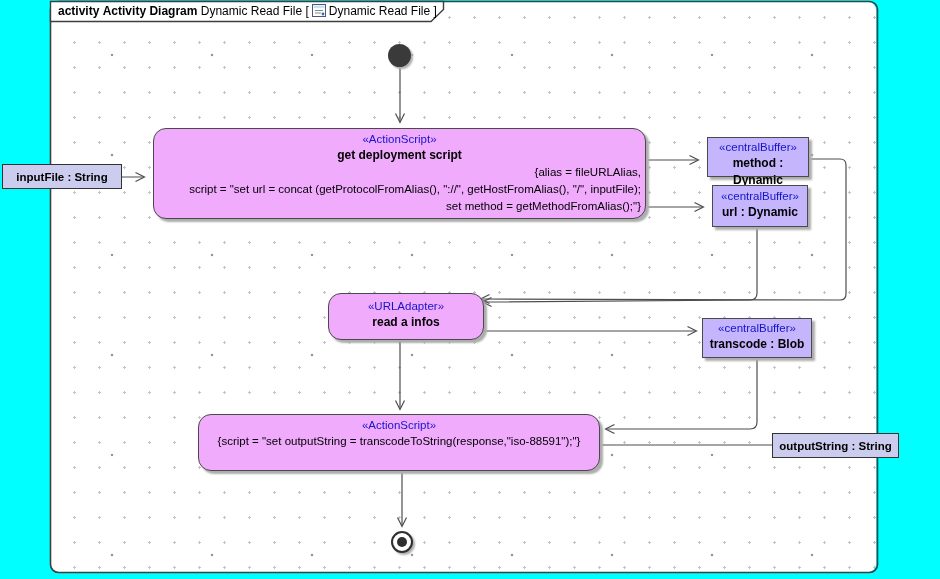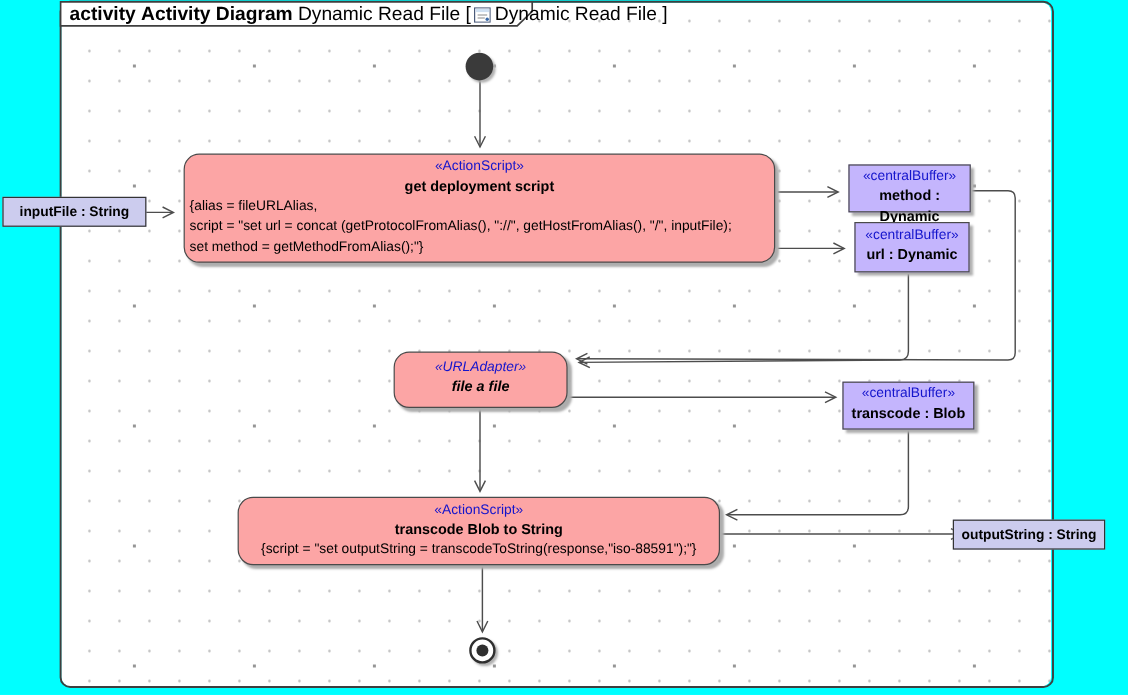--- a/index.html
+++ b/index.html
@@ -6,30 +6,30 @@
     font-family:"Liberation Sans",sans-serif;}
   #stage{position:relative;width:940px;height:579px;}
   .grid{position:absolute;left:51px;top:2px;width:825px;height:570px;background-color:#ffffff;
     border-radius:8px;
     background-image:
       radial-gradient(circle,#c4c4c4 1px,transparent 1.2px),
       radial-gradient(circle,#959595 1.4px,transparent 1.6px);
     background-size:25px 25px,100px 100px;
     background-position:11px 3px,11px 3px;}
   svg.layer{position:absolute;left:0;top:0;width:940px;height:579px;pointer-events:none;}
-  .tabtext{position:absolute;left:58px;top:4px;height:15px;font-size:16px;color:#000;white-space:nowrap;}
+  .tabtext{position:absolute;left:58px;top:4px;height:15px;font-size:12px;color:#000;white-space:nowrap;}
   .tabtext .b{font-weight:bold;}
   .tabtext .icon{display:inline-block;vertical-align:-2px;margin:0 3px;}
-  .node{position:absolute;background:#fca5a5;border:1.5px solid #4a4a4a;
+  .node{position:absolute;background:#f0abfc;border:1.5px solid #4a4a4a;
     box-shadow:3px 3px 2px #adadad;box-sizing:border-box;color:#000;}
   .action{border-radius:13px;}
   .buffer{background:#c4b5fd;}
   .stereo{text-align:center;color:#1414cc;font-size:11.5px;line-height:16px;}
   .name{text-align:center;font-weight:bold;font-size:12px;line-height:17px;}
-  .body{font-size:11.5px;line-height:17px;padding:0 4px;text-align:left;white-space:nowrap;}
+  .body{font-size:11.5px;line-height:17px;padding:0 4px;text-align:right;white-space:nowrap;}
   .objnode{position:absolute;background:#ccccee;border:1.5px solid #333;box-sizing:border-box;
     font-weight:bold;font-size:11.5px;text-align:center;color:#000;
     display:flex;align-items:center;justify-content:center;white-space:nowrap;}
   .initial{position:absolute;left:388px;top:44px;width:23px;height:23px;border-radius:50%;
     background:#3a3a3a;box-shadow:2px 2px 2px #b0b0b0;}
   .final{position:absolute;left:391px;top:531px;width:22px;height:22px;border-radius:50%;
     border:2px solid #2f2f2f;background:#fff;box-sizing:border-box;box-shadow:2px 2px 2px #b0b0b0;
     display:flex;align-items:center;justify-content:center;}
   .final .dot{width:10px;height:10px;border-radius:50%;background:#2f2f2f;}
 </style>
@@ -97,37 +97,36 @@
   <div class="node buffer" style="left:707px;top:137px;width:102px;height:40px;padding-top:1px;">
     <div class="stereo">«centralBuffer»</div>
     <div class="name">method : Dynamic</div>
   </div>
 
   <div class="node buffer" style="left:712px;top:185px;width:96px;height:42px;padding-top:2px;">
     <div class="stereo">«centralBuffer»</div>
     <div class="name">url : Dynamic</div>
   </div>
 
-  <div class="node action" style="left:328px;top:293px;width:145px;height:47px;padding-top:4px;font-style:italic;">
+  <div class="node action" style="left:328px;top:293px;width:156px;height:47px;padding-top:4px;">
     <div class="stereo">«URLAdapter»</div>
-    <div class="name">file a file</div>
+    <div class="name">read a infos</div>
   </div>
 
   <div class="node buffer" style="left:702px;top:318px;width:110px;height:40px;padding-top:1px;">
     <div class="stereo">«centralBuffer»</div>
     <div class="name">transcode : Blob</div>
   </div>
 
   <div class="node action" style="left:198px;top:414px;width:402px;height:57px;padding-top:2px;">
     <div class="stereo">«ActionScript»</div>
-    <div class="name">transcode Blob to String</div>
     <div class="body" style="text-align:center;">{script = "set outputString = transcodeToString(response,"iso-88591");"}</div>
   </div>
 
-  <div class="objnode" style="left:794px;top:433px;width:127px;height:25px;">
+  <div class="objnode" style="left:772px;top:433px;width:127px;height:25px;">
     <span>outputString : String</span>
   </div>
 
   <div class="final">
     <div class="dot"></div>
   </div>
 
 </div>
 
 </body></html>

